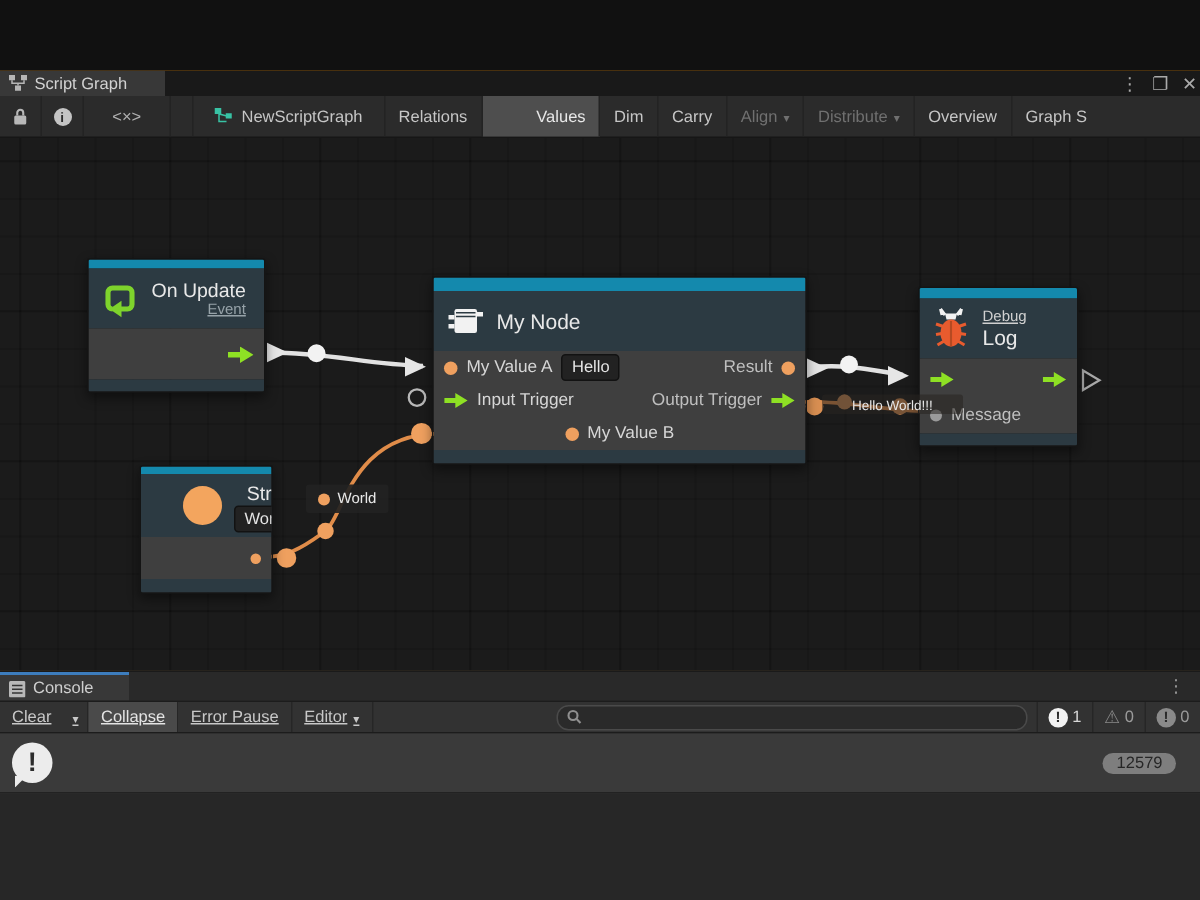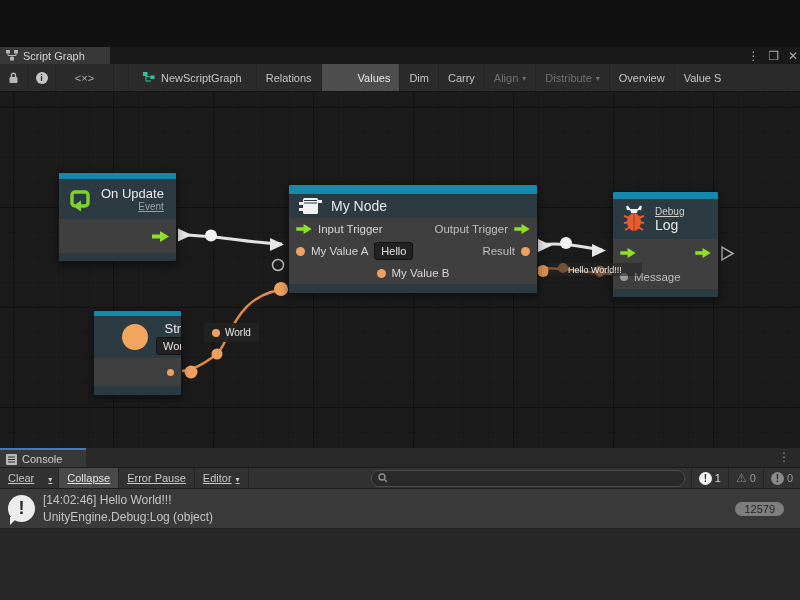--- a/index.html
+++ b/index.html
@@ -155,21 +155,21 @@
         <span class="caret">▾</span>
     </div>
     <div class="tb-btn disabled">
       <span>Distribute</span>
         <span class="caret">▾</span>
     </div>
     <div class="tb-btn">
         <span>Overview</span>
       </div>
     <div class="tb-btn" style="border-right:none">
-        <span>Value S</span>
+        <span>Graph S</span>
       </div>
   </div>
 
   <div class="graph">
 
     <svg class="wires" width="800" height="355">
 
       <path d="M180,143 C 218,143 246,151 282,152" stroke="#e2e2e2" stroke-width="3" fill="none"></path>
       <polygon points="178,136.5 178,149.5 192,143" fill="#e6e6e6"></polygon>
       <circle cx="211" cy="143.5" r="6" fill="#f2f2f2"></circle>
@@ -212,49 +212,49 @@
           <svg class="arrow-glyph" width="17" height="11" viewBox="0 0 17 11">
             <path d="M0,3.6 h8 V0 l9,5.5 -9,5.5 V7.4 h-8 z" fill="#8ee024"></path>
           </svg>
         </div>
       </div>
       <div class="nfoot" style="height:8px;"></div>
     </div>
 
     <div class="node" style="left:288px;top:92px;width:248px;">
       <div class="accent" style="height:9px;"></div>
-      <div class="nhead" style="height:24px;">
+      <div class="nhead" style="height:40px;">
         <svg width="26" height="24" viewBox="0 0 26 24">
           <rect x="6" y="4" width="15" height="16" rx="1.5" fill="#f2f2f2"></rect>
           <rect x="2" y="8" width="4" height="3" fill="#f2f2f2"></rect>
           <rect x="2" y="14" width="4" height="3" fill="#f2f2f2"></rect>
           <rect x="21" y="6" width="4" height="3" fill="#f2f2f2"></rect>
           <path d="M7,6.5 h13 M7,9 h13" stroke="#2c3a42" stroke-width="1"></path>
         </svg>
         <div class="ntitle" style="font-size:14px;">My Node</div>
       </div>
       <div class="nbody">
-        <div class="prow" style="height:22px;">
-          <svg class="arrow-glyph" width="16" height="10" viewBox="0 0 17 11">
-            <path d="M0,3.6 h8 V0 l9,5.5 -9,5.5 V7.4 h-8 z" fill="#8ee024"></path>
-          </svg>
-          <span>Input Trigger</span>
-          <span class="spacer"></span>
-          <span class="plabel-r">Output Trigger</span>
-          <svg class="arrow-glyph" width="16" height="10" viewBox="0 0 17 11">
-            <path d="M0,3.6 h8 V0 l9,5.5 -9,5.5 V7.4 h-8 z" fill="#8ee024"></path>
-          </svg>
-        </div>
         <div class="prow" style="height:22px;">
           <span class="dot"></span>
           <span>My Value A</span>
           <span class="field">Hello</span>
           <span class="spacer"></span>
           <span class="plabel-r">Result</span>
           <span class="dot"></span>
+        </div>
+        <div class="prow" style="height:22px;">
+          <svg class="arrow-glyph" width="16" height="10" viewBox="0 0 17 11">
+            <path d="M0,3.6 h8 V0 l9,5.5 -9,5.5 V7.4 h-8 z" fill="#8ee024"></path>
+          </svg>
+          <span>Input Trigger</span>
+          <span class="spacer"></span>
+          <span class="plabel-r">Output Trigger</span>
+          <svg class="arrow-glyph" width="16" height="10" viewBox="0 0 17 11">
+            <path d="M0,3.6 h8 V0 l9,5.5 -9,5.5 V7.4 h-8 z" fill="#8ee024"></path>
+          </svg>
         </div>
         <div class="prow" style="height:22px;justify-content:center;">
           <span class="dot"></span>
           <span>My Value B</span>
         </div>
       </div>
       <div class="nfoot" style="height:9px;"></div>
     </div>
 
     <div class="node" style="left:93px;top:218px;width:87px;">
@@ -362,22 +362,18 @@
         </div>
         <div class="count-seg" style="border-right:none;">
           <span class="bubble">!</span>
           <span>0</span>
         </div>
       </div>
     </div>
     <div class="c-list">
       <div class="log-row">
         <span class="log-icon">!</span>
-        <div class="log-text">
-          <div>[14:02:46] Hello World!!!</div>
-          <div>UnityEngine.Debug:Log (object)</div>
-        </div>
         <span class="log-badge">12579</span>
       </div>
     </div>
   </div>
 
 </div>
 
 </body></html>

